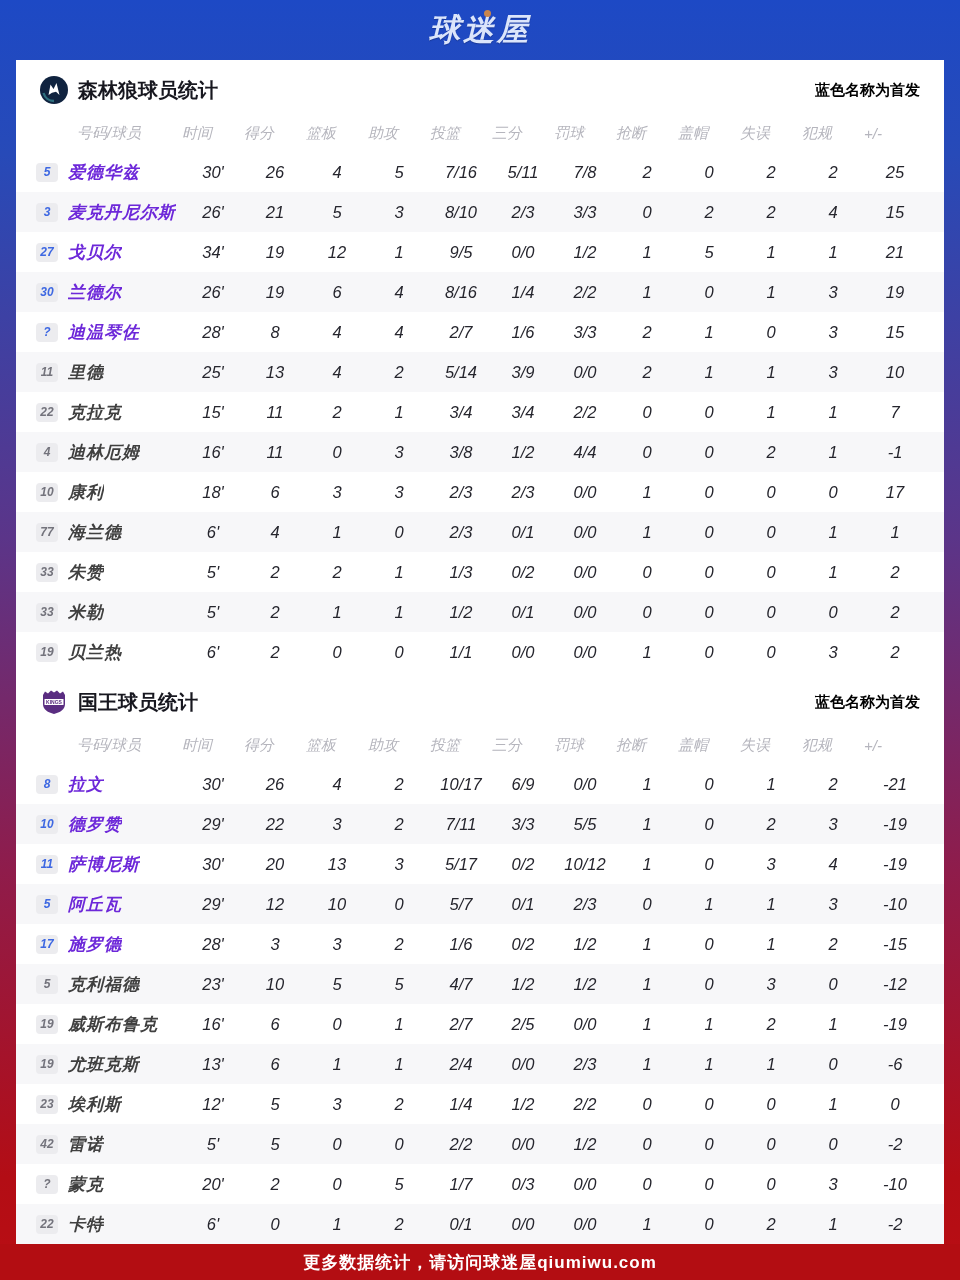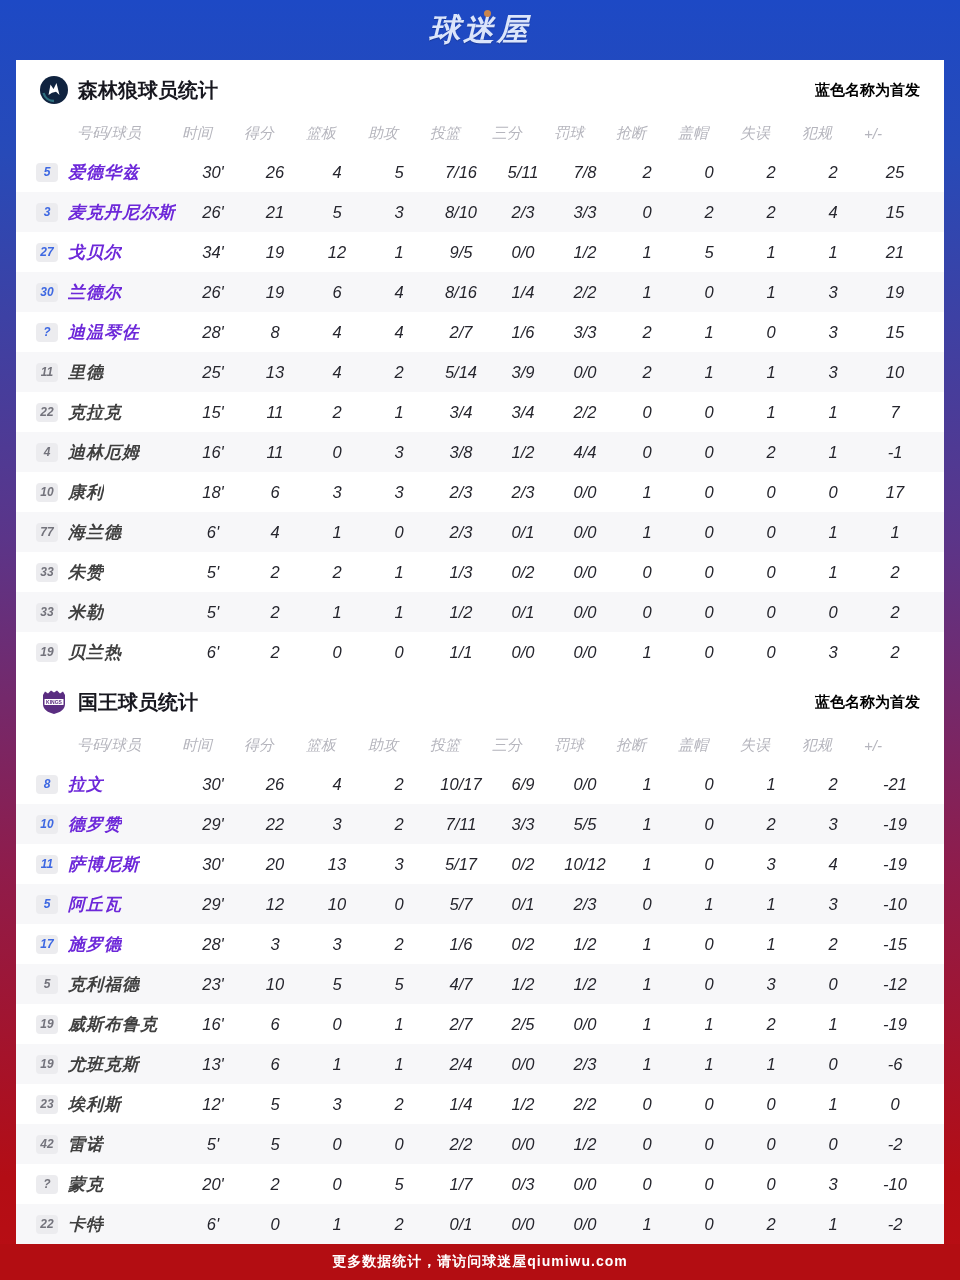--- a/index.html
+++ b/index.html
@@ -54,21 +54,21 @@
   .starter .p-name { color:#6d28d9; }
   .starter .badge { color:#3e68e2; }
   .stat {
     text-align:center; font-size:16.5px; font-weight:500; font-style:italic; color:#25252d;
   }
 
   
   .footer {
     flex:1 1 auto; background:#b30d12; display:flex; align-items:center; justify-content:center;
   }
-  .footer-text { color:#ffffff; font-size:14px; font-weight:600; letter-spacing:1px; }
+  .footer-text { color:#ffffff; font-size:17px; font-weight:600; letter-spacing:1px; }
 </style>
 </head>
 <body>
 
 <div class="topbar">
   <span class="logo-wrap">
     <span class="logo-text">球迷屋</span>
     <span class="logo-dot"></span>
   </span>
 </div>

